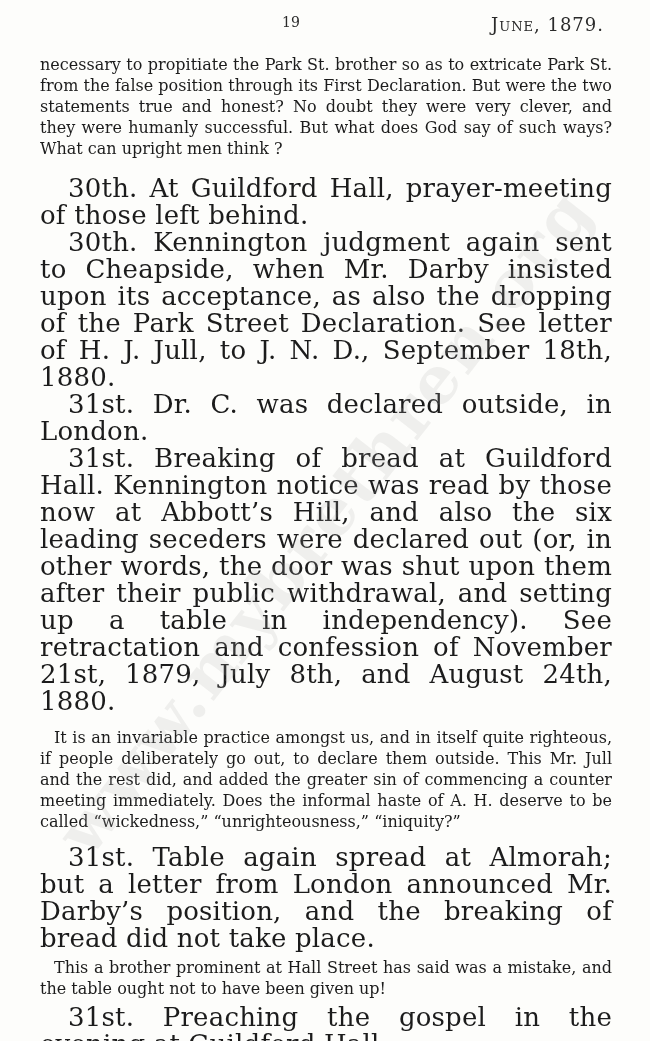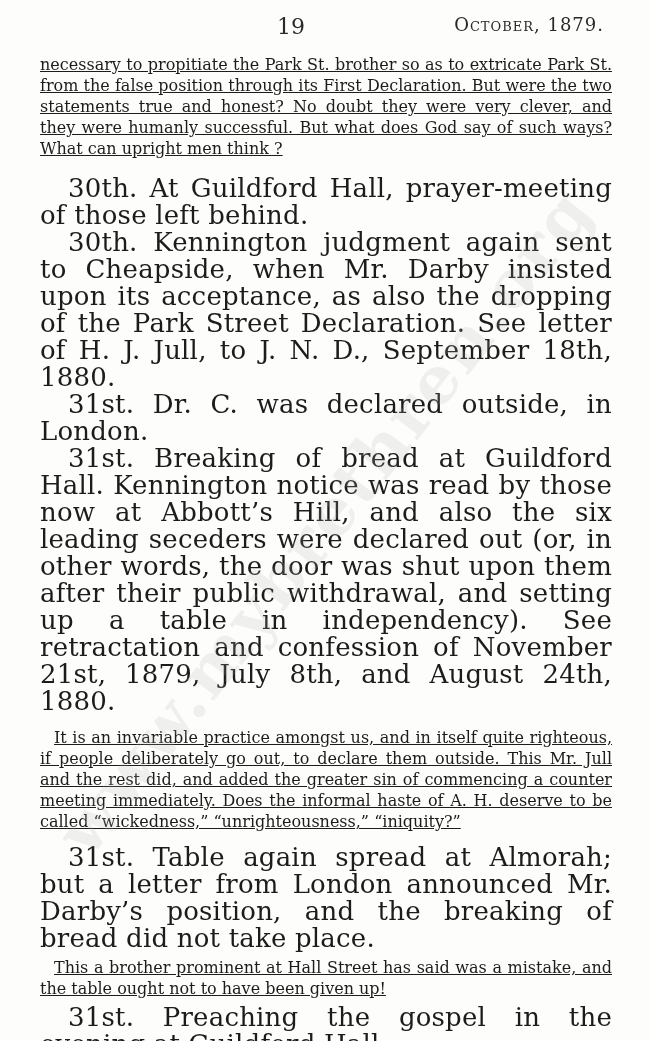--- a/index.html
+++ b/index.html
@@ -35,41 +35,40 @@
   .header {
     position: relative;
     height: 26px;
     margin-bottom: 14px;
   }
   .page-number {
     position: absolute;
     left: 0;
     right: 70px;
     text-align: center;
-    font-size: 22px;
+    font-size: 14px;
     color: #2a2a2a;
   }
   .header-date {
     position: absolute;
     right: 8px;
     top: 0;
     font-size: 18px;
     font-variant: small-caps;
     letter-spacing: 1px;
     color: #2a2a2a;
   }
   .body-text p {
     margin: 0;
     text-align: justify;
   }
   .small-para {
     font-size: 16px;
     line-height: 21px;
     text-indent: 14px;
-    text-decoration: underline;
   }
   .small-para.no-indent {
     text-indent: 0;
   }
   .entry {
     font-size: 26px;
     line-height: 27px;
     text-indent: 28px;
     letter-spacing: 0.2px;
   }
@@ -79,21 +78,21 @@
 </style>
 </head>
 <body>
 
 <div class="page">
 
   <div class="watermark">www.mybrethren.org</div>
 
   <div class="header">
     <div class="page-number">19</div>
-    <div class="header-date">October, 1879.</div>
+    <div class="header-date">June, 1879.</div>
   </div>
 
   <div class="body-text">
 
     <p class="small-para no-indent">necessary to propitiate the Park St. brother so as to extricate Park St. from the false position through its First Declaration. But were the two statements true and honest? No doubt they were very clever, and they were humanly successful. But what does God say of such ways? What can upright men think ?</p>
 
     <p class="entry gap-lg">30th. At Guildford Hall, prayer-meeting of those left behind.</p>
 
 
     <p class="entry">30th. Kennington judgment again sent to Cheapside, when Mr. Darby insisted upon its acceptance, as also the dropping of the Park Street Declaration. See letter of H. J. Jull, to J. N. D., September 18th, 1880.</p>

